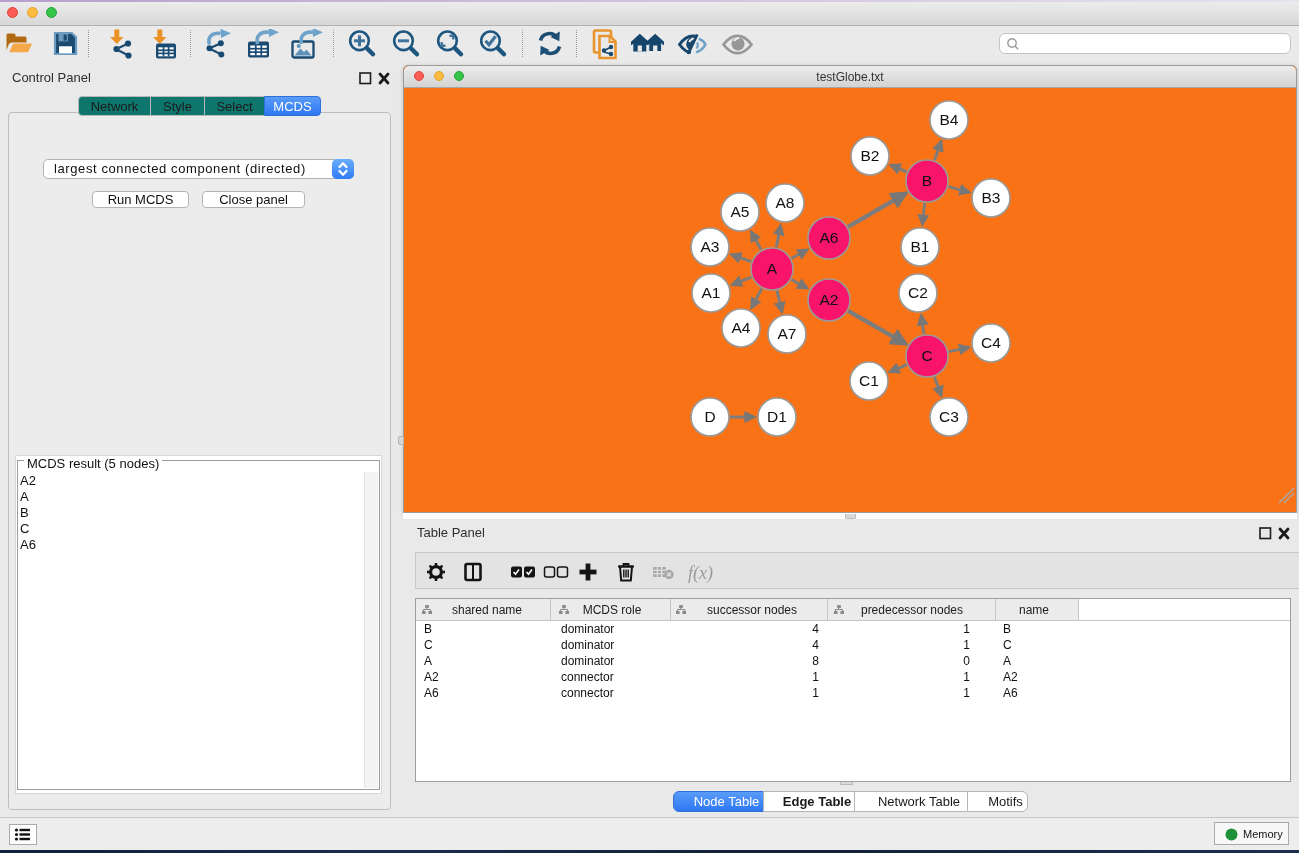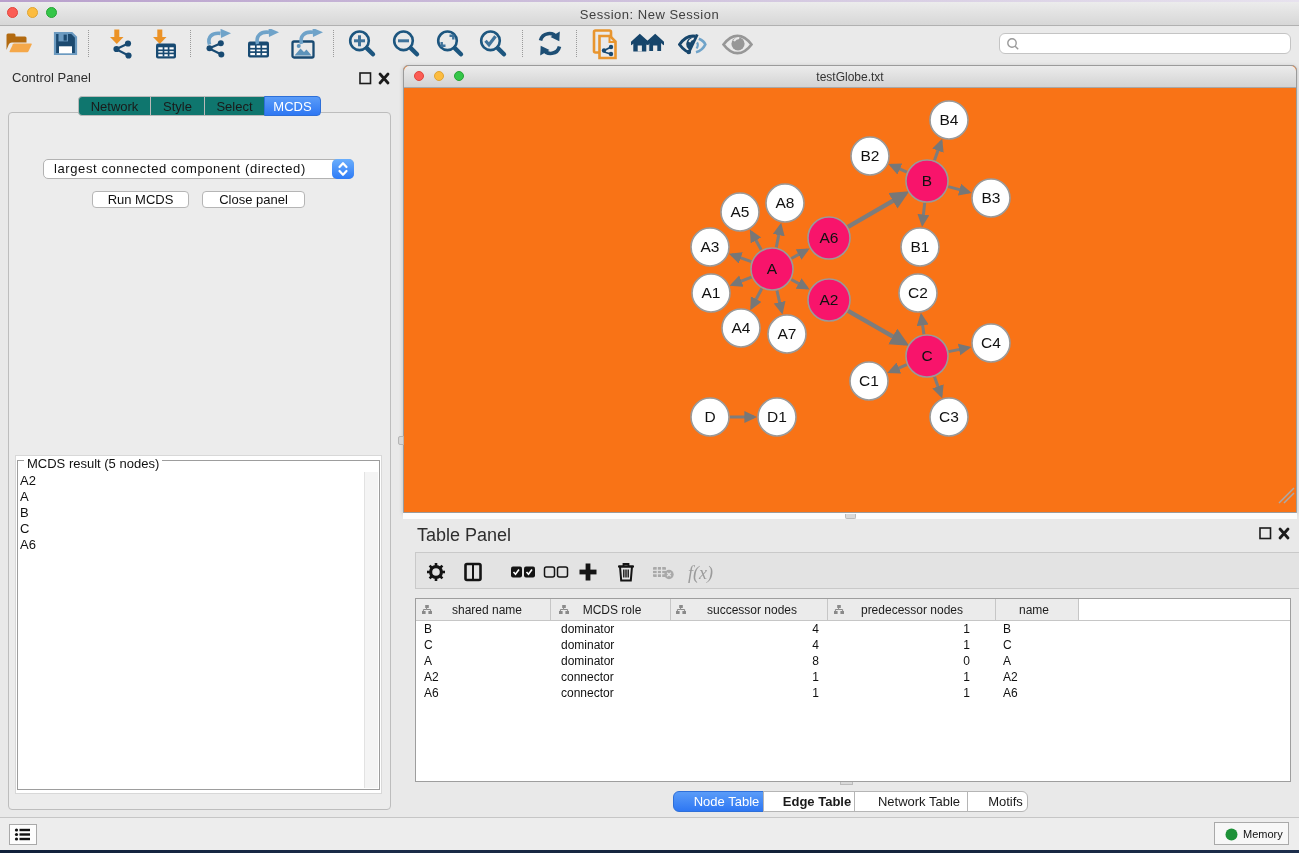--- a/index.html
+++ b/index.html
@@ -31,40 +31,39 @@
 #groupbox { left:17px; top:460px; width:363px; height:330px; border:1px solid #9d9d9d; }
 #grouplabel { left:24px; top:456px; background:#fff; padding:0 3px; font-size:13px; color:#111; }
 #resultlist { left:20px; top:473px; font-size:13px; color:#111; line-height:16px; }
 #scrolltrack { left:364px; top:472px; width:14px; height:316px; background:#f4f4f4; border-left:1px solid #e2e2e2; }
 
 #netwin { left:403px; top:65px; width:894px; height:448px; background:#f97316; border:1px solid #9b9b9b; border-radius:5px 5px 0 0; box-shadow:0 1px 4px rgba(0,0,0,0.18); }
 #nettb { position:absolute; left:0; top:0; width:100%; height:22px; background:linear-gradient(#ececec,#d3d3d3); border-bottom:1px solid #a8a8a8; border-radius:5px 5px 0 0; }
 .tls { position:absolute; border-radius:50%; width:10px; height:10px; top:5px; }
 #nettitle { position:absolute; width:100%; text-align:center; top:4px; font-size:12px; color:#333; }
 
-#tp-title { left:417px; top:525px; font-size:18px; color:#2e2e2e; }
+#tp-title { left:417px; top:525px; font-size:13px; color:#2e2e2e; }
 #tp-toolbar { left:415px; top:552px; width:944px; height:37px; background:#e3e3e3; border:1px solid #c9c9c9; }
 #tp-table { left:415px; top:598px; width:876px; height:184px; background:#fff; border:1px solid #9e9e9e; }
 
 .btab { position:absolute; top:791px; height:21px; background:#fff; border:1px solid #b5b5b5; font-size:13px; color:#1a1a1a; text-align:center; line-height:20px;padding-left:16px; }
 
 #statusbar { left:0; top:817px; width:1299px; height:33px; background:#ededed; border-top:1px solid #c6c6c6; }
 #bottomstrip { left:0; top:850px; width:1299px; height:3px; background:linear-gradient(to right,#10203a,#1b2c49 30%,#122138 60%,#1d2e4c); }
 #listbtn { left:9px; top:824px; width:28px; height:21px; background:#fdfdfd; border:1px solid #a9a9a9; }
 #membtn { left:1214px; top:822px; width:75px; height:23px; background:#f7f7f7; border:1px solid #a9a9a9; font-size:11px; color:#111; }
 </style>
 </head>
 <body>
 <div id="app">
   <div id="wall" class="abs"></div>
   <div id="titlebar" class="abs">
     <div class="tl" style="left:7px;background:#fb5d55;border:1px solid #e2453c;"></div>
     <div class="tl" style="left:27px;background:#fcbc40;border:1px solid #e0a431;"></div>
     <div class="tl" style="left:46px;background:#35c649;border:1px solid #26a435;"></div>
-    <div id="title">Session: New Session</div>
   </div>
   <div id="toolbar" class="abs">
     <div class="sep" style="left:88px"></div>
     <div class="sep" style="left:190px"></div>
     <div class="sep" style="left:333px"></div>
     <div class="sep" style="left:522px"></div>
     <div class="sep" style="left:576px"></div>
     <div id="searchbox">
         <svg width="16" height="16" style="position:absolute;left:5px;top:2px" viewBox="0 0 16 16">
           <circle cx="7" cy="7" r="4.2" fill="none" stroke="#9a9a9a" stroke-width="1.4"></circle>

